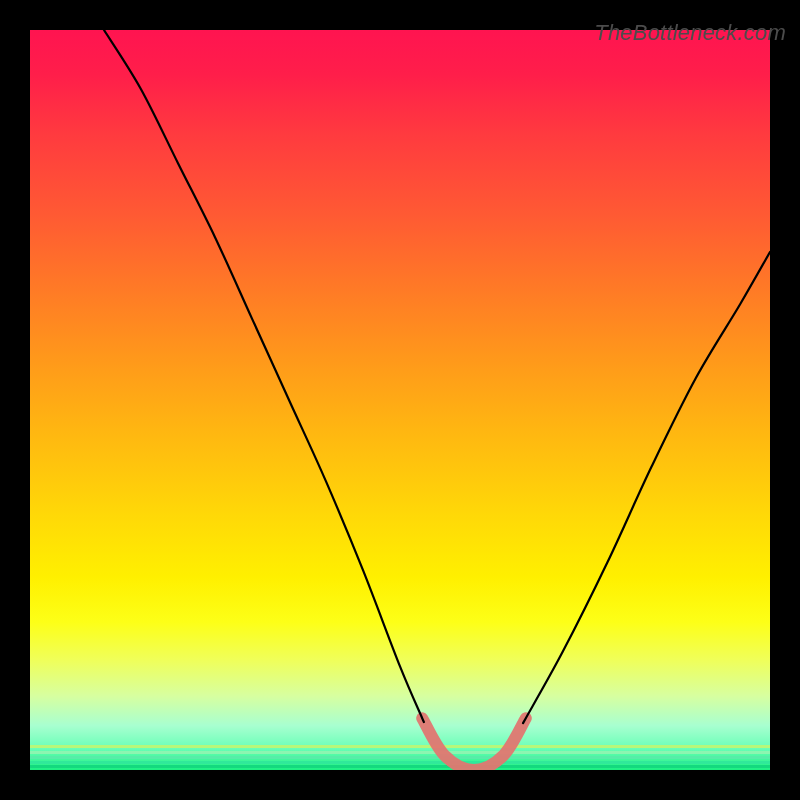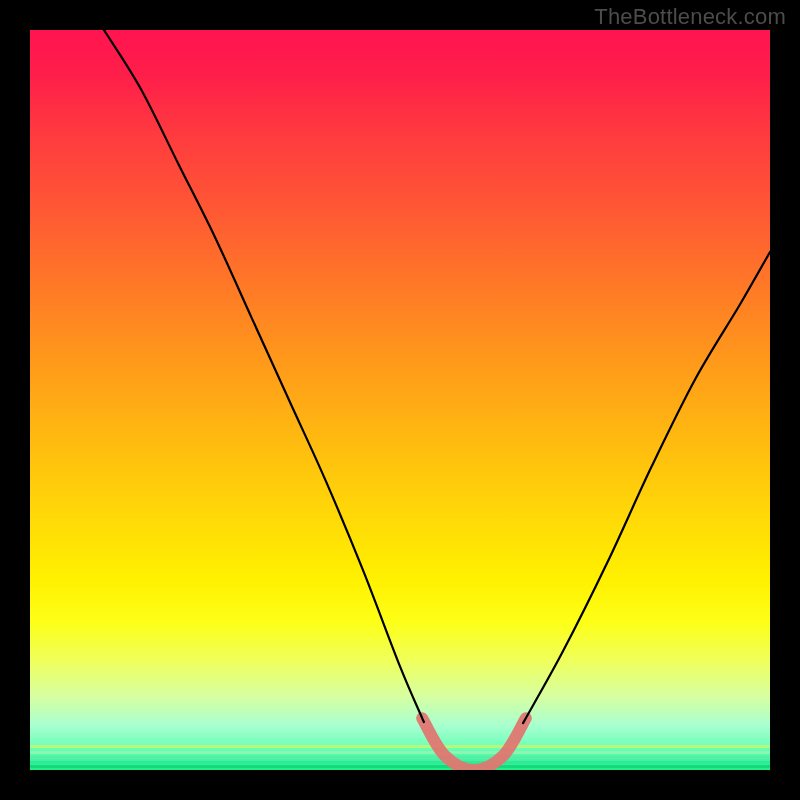--- a/index.html
+++ b/index.html
@@ -12,27 +12,28 @@
     font-family: Arial, Helvetica, sans-serif;
   }
   .frame {
     position: relative;
     width: 800px;
     height: 800px;
     background: #000;
   }
   .watermark {
     position: absolute;
-    top: 4px;
+    top: 20px;
     right: 14px;
     color: #4c4c4c;
     font-size: 22px;
     font-weight: 400;
     letter-spacing: 0.2px;
     z-index: 20;
+    font-style: italic;
   }
   .plot-area {
     position: absolute;
     left: 30px;
     top: 30px;
     width: 740px;
     height: 740px;
     overflow: hidden;
   }
   .gradient {

